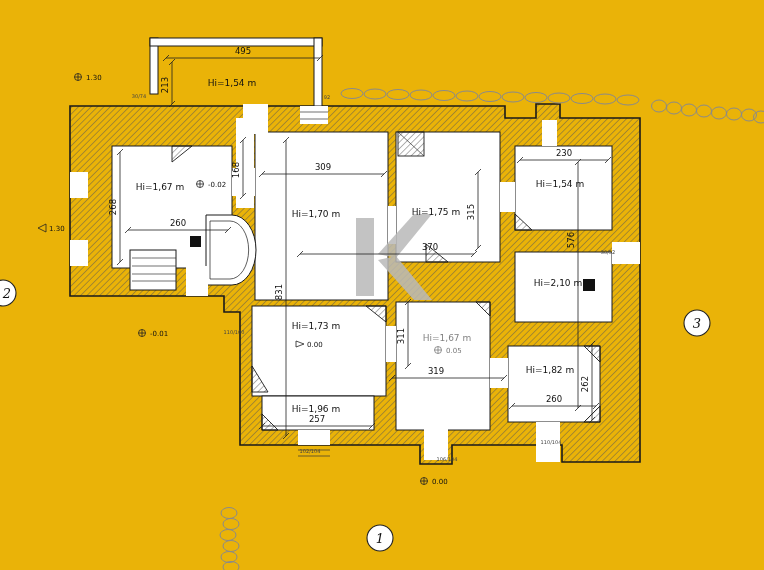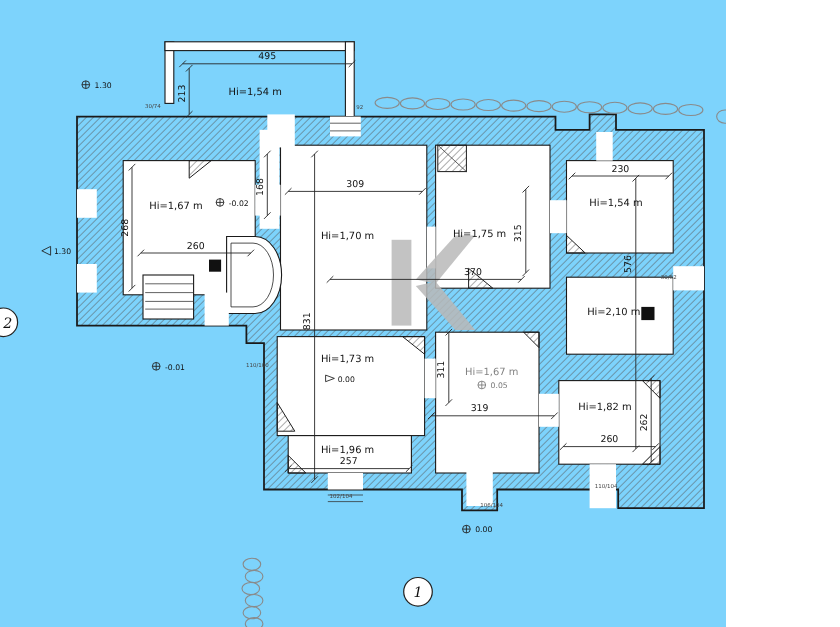--- a/index.html
+++ b/index.html
@@ -1,16 +1,16 @@
 <!DOCTYPE html>
 <html><head>
 <meta charset="utf-8">
 <style>
   html,body{margin:0;padding:0;background:#fff;}
-  .stage{width:660px;height:570px;position:relative;background:#7dd3fc;overflow:hidden;}
+  .stage{width:764px;height:570px;position:relative;background:#eab308;overflow:hidden;}
   svg{display:block;}
   .dim line{stroke:#222;stroke-width:0.8;}
   .dim-text{font:8.5px "DejaVu Sans",sans-serif;fill:#111;}
   .room-text{font:9px "DejaVu Sans",sans-serif;fill:#111;}
   .lvl-text{font:7px "DejaVu Sans",sans-serif;fill:#111;}
   .mark-text{font:5px "DejaVu Sans",sans-serif;fill:#444;}
   .axis-text{font:italic 13px "DejaVu Serif",serif;fill:#111;}
   .lvl circle,.lvl line,.lvl polygon{stroke:#222;stroke-width:0.8;fill:none;}
   .stones ellipse{stroke:#8a8a8a;stroke-width:1;fill:none;}
   .wm{fill:#b9b9b9;}

